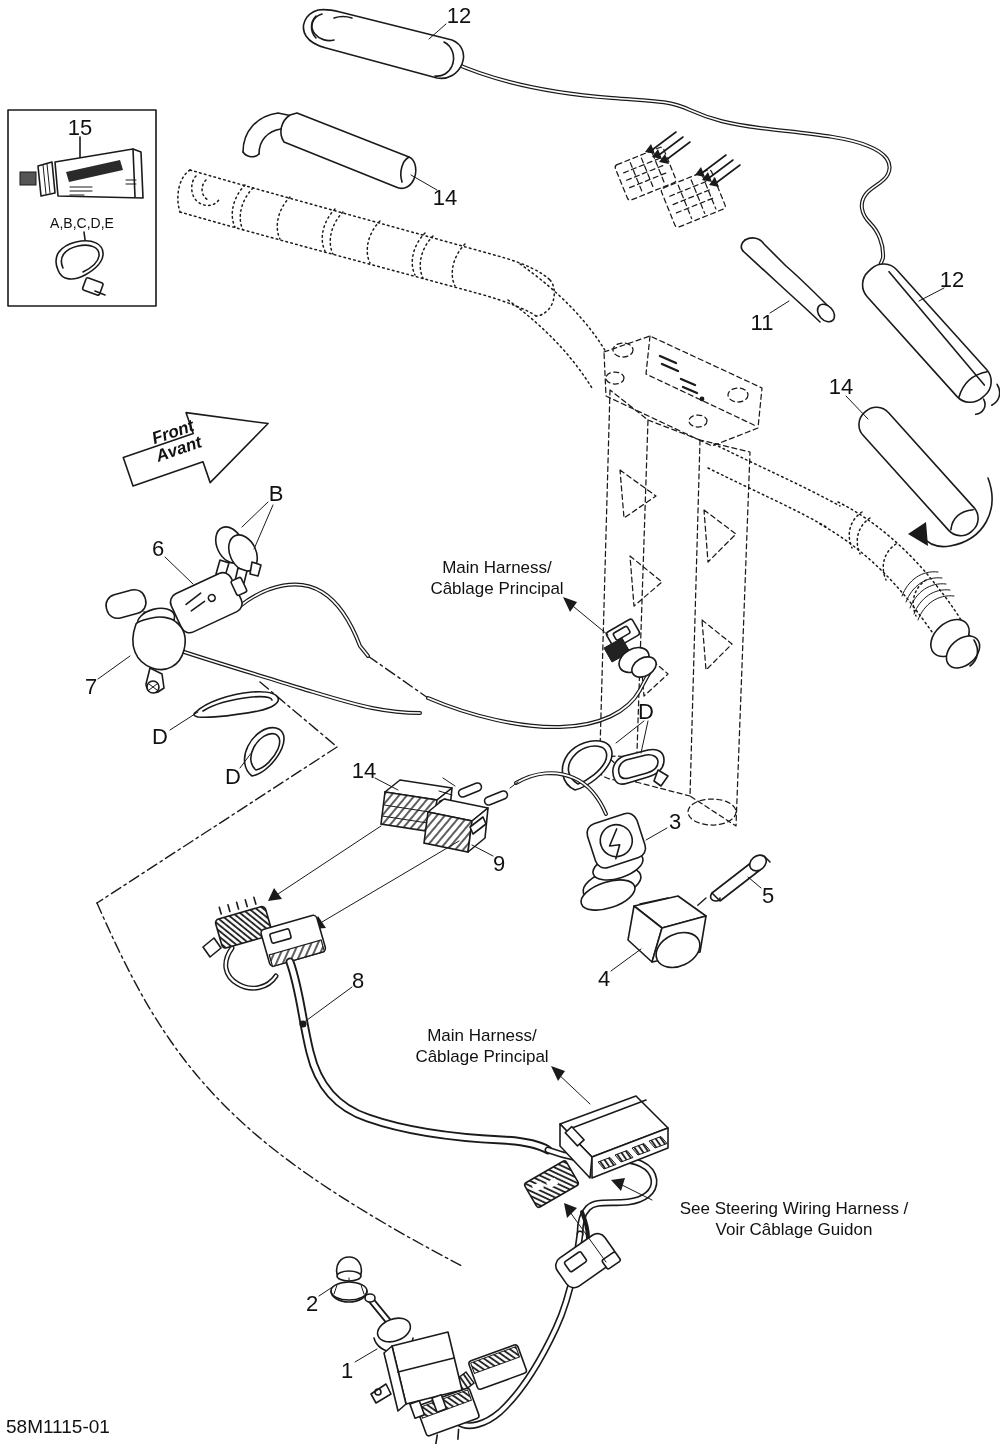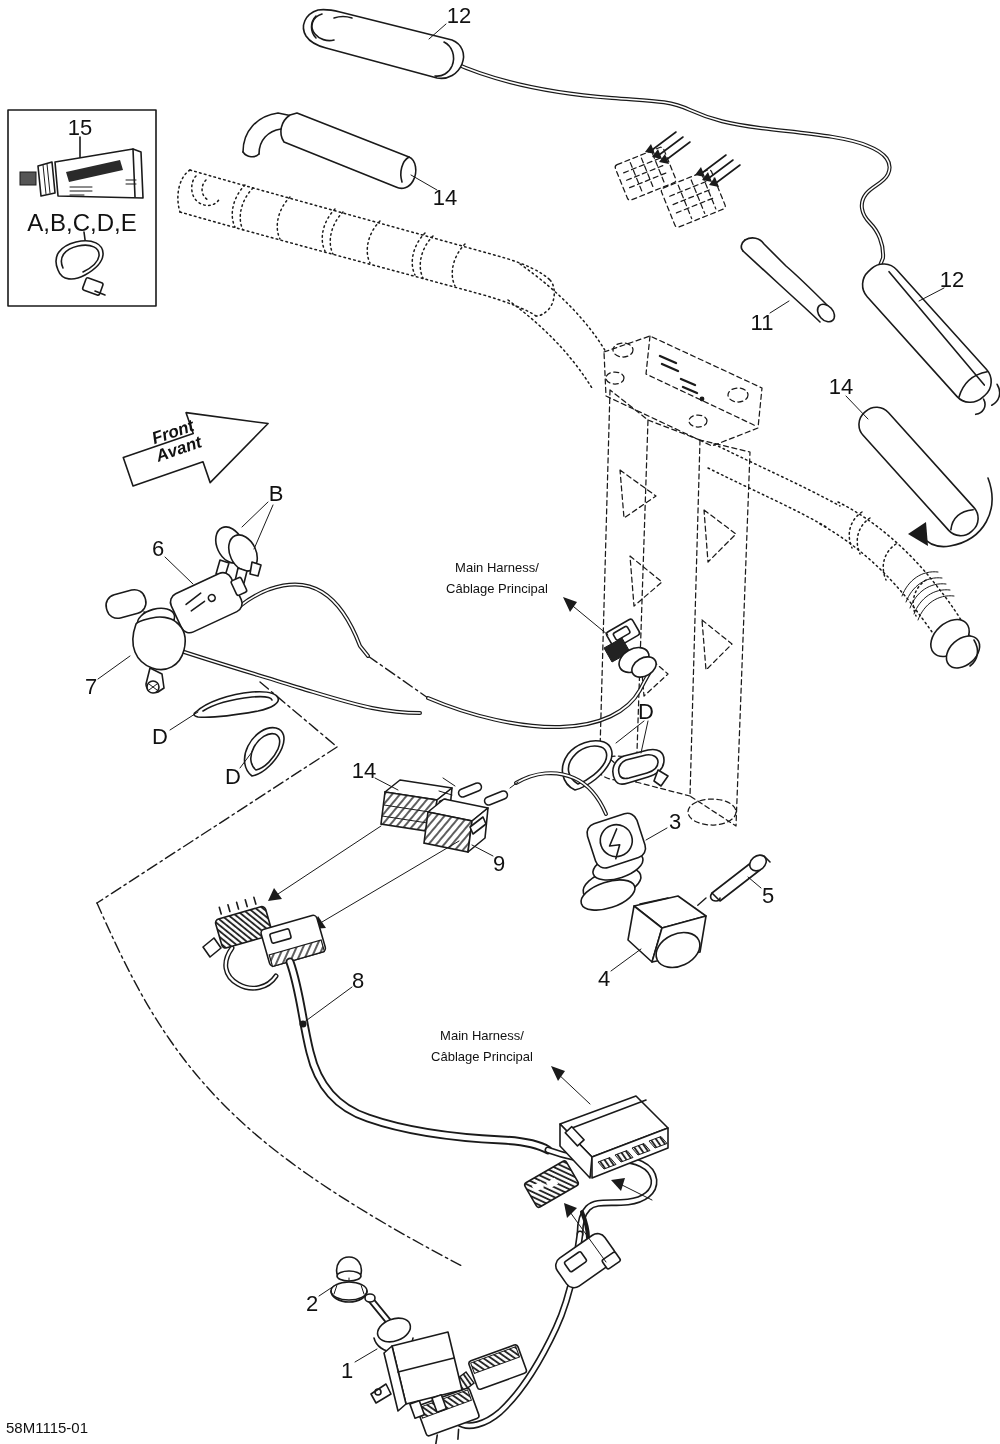--- a/index.html
+++ b/index.html
@@ -13,27 +13,27 @@
   .fw{fill:#fff;stroke:#1a1a1a;stroke-width:1.6;stroke-linejoin:round;}
   .dash{fill:none;stroke:#1a1a1a;stroke-width:1.25;stroke-dasharray:5 3.5;stroke-linecap:round;stroke-linejoin:round;}
   .dot{fill:none;stroke:#1a1a1a;stroke-width:1.5;stroke-dasharray:1.6 3.4;stroke-linecap:round;}
   .dd{fill:none;stroke:#1a1a1a;stroke-width:1.4;stroke-dasharray:11 4 2.5 4;stroke-linecap:round;}
   .wo{fill:none;stroke:#1a1a1a;stroke-linecap:round;stroke-linejoin:round;}
   .wi{fill:none;stroke:#fff;stroke-linecap:round;stroke-linejoin:round;}
   .blk{fill:#1a1a1a;stroke:none;}
   
   .lbl{position:absolute;transform:translate(-50%,-50%);color:#111;white-space:nowrap;}
   .num{font-size:22px;}
-  .abc{font-size:24px;}
-  .ann{font-size:13px;line-height:21px;text-align:center;}
+  .abc{font-size:14px;}
+  .ann{font-size:17px;line-height:21px;text-align:center;}
   .ann span{display:block;}
   .front{font-size:17px;font-weight:bold;font-style:italic;line-height:18px;text-align:center;
          transform:translate(-50%,-50%) rotate(-19deg);}
   .front span{display:block;}
-  .code{font-size:15px;transform:translate(0,-50%);}
+  .code{font-size:19px;transform:translate(0,-50%);}
 </style>
 </head>
 <body>
 
 <div class="page">
 <svg width="1000" height="1444" viewBox="0 0 1000 1444">
   <defs>
     <pattern id="hx" width="6" height="6" patternUnits="userSpaceOnUse" patternTransform="rotate(40)">
       <rect width="6" height="6" fill="#fff"></rect>
           <line x1="1" y1="0" x2="1" y2="6" stroke="#1a1a1a" stroke-width="1.4"></line>
@@ -478,18 +478,22 @@
 <div class="lbl num" style="left:347px;top:1371px">1</div>
 
 <div class="lbl ann" style="left:497px;top:578px">
   <span>Main Harness/</span>
   <span>Câblage Principal</span>
 </div>
 <div class="lbl ann" style="left:482px;top:1046px">
   <span>Main Harness/</span>
   <span>Câblage Principal</span>
 </div>
+<div class="lbl ann" style="left:794px;top:1219px">
+  <span>See Steering Wiring Harness /</span>
+  <span>Voir Câblage Guidon</span>
+</div>
 <div class="lbl front" style="left:176px;top:441px">
   <span>Front</span>
   <span>Avant</span>
 </div>
 <div class="lbl code" style="left:6px;top:1427px">58M1115-01</div>
 </div>
 
 </body></html>

